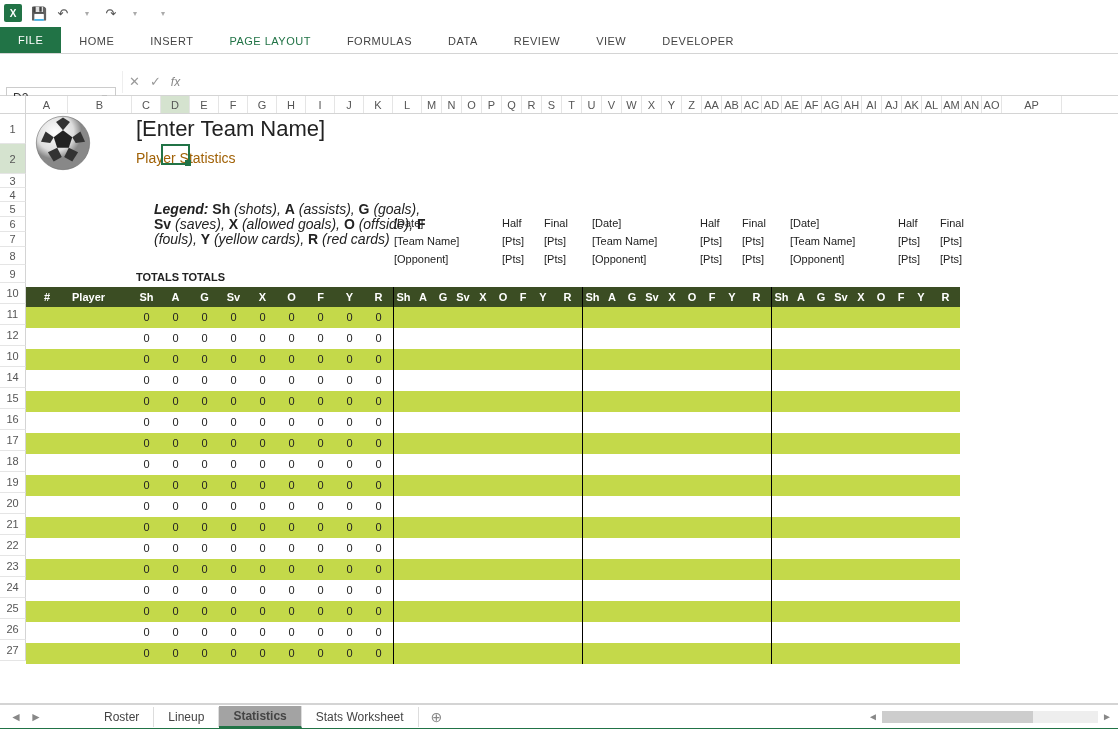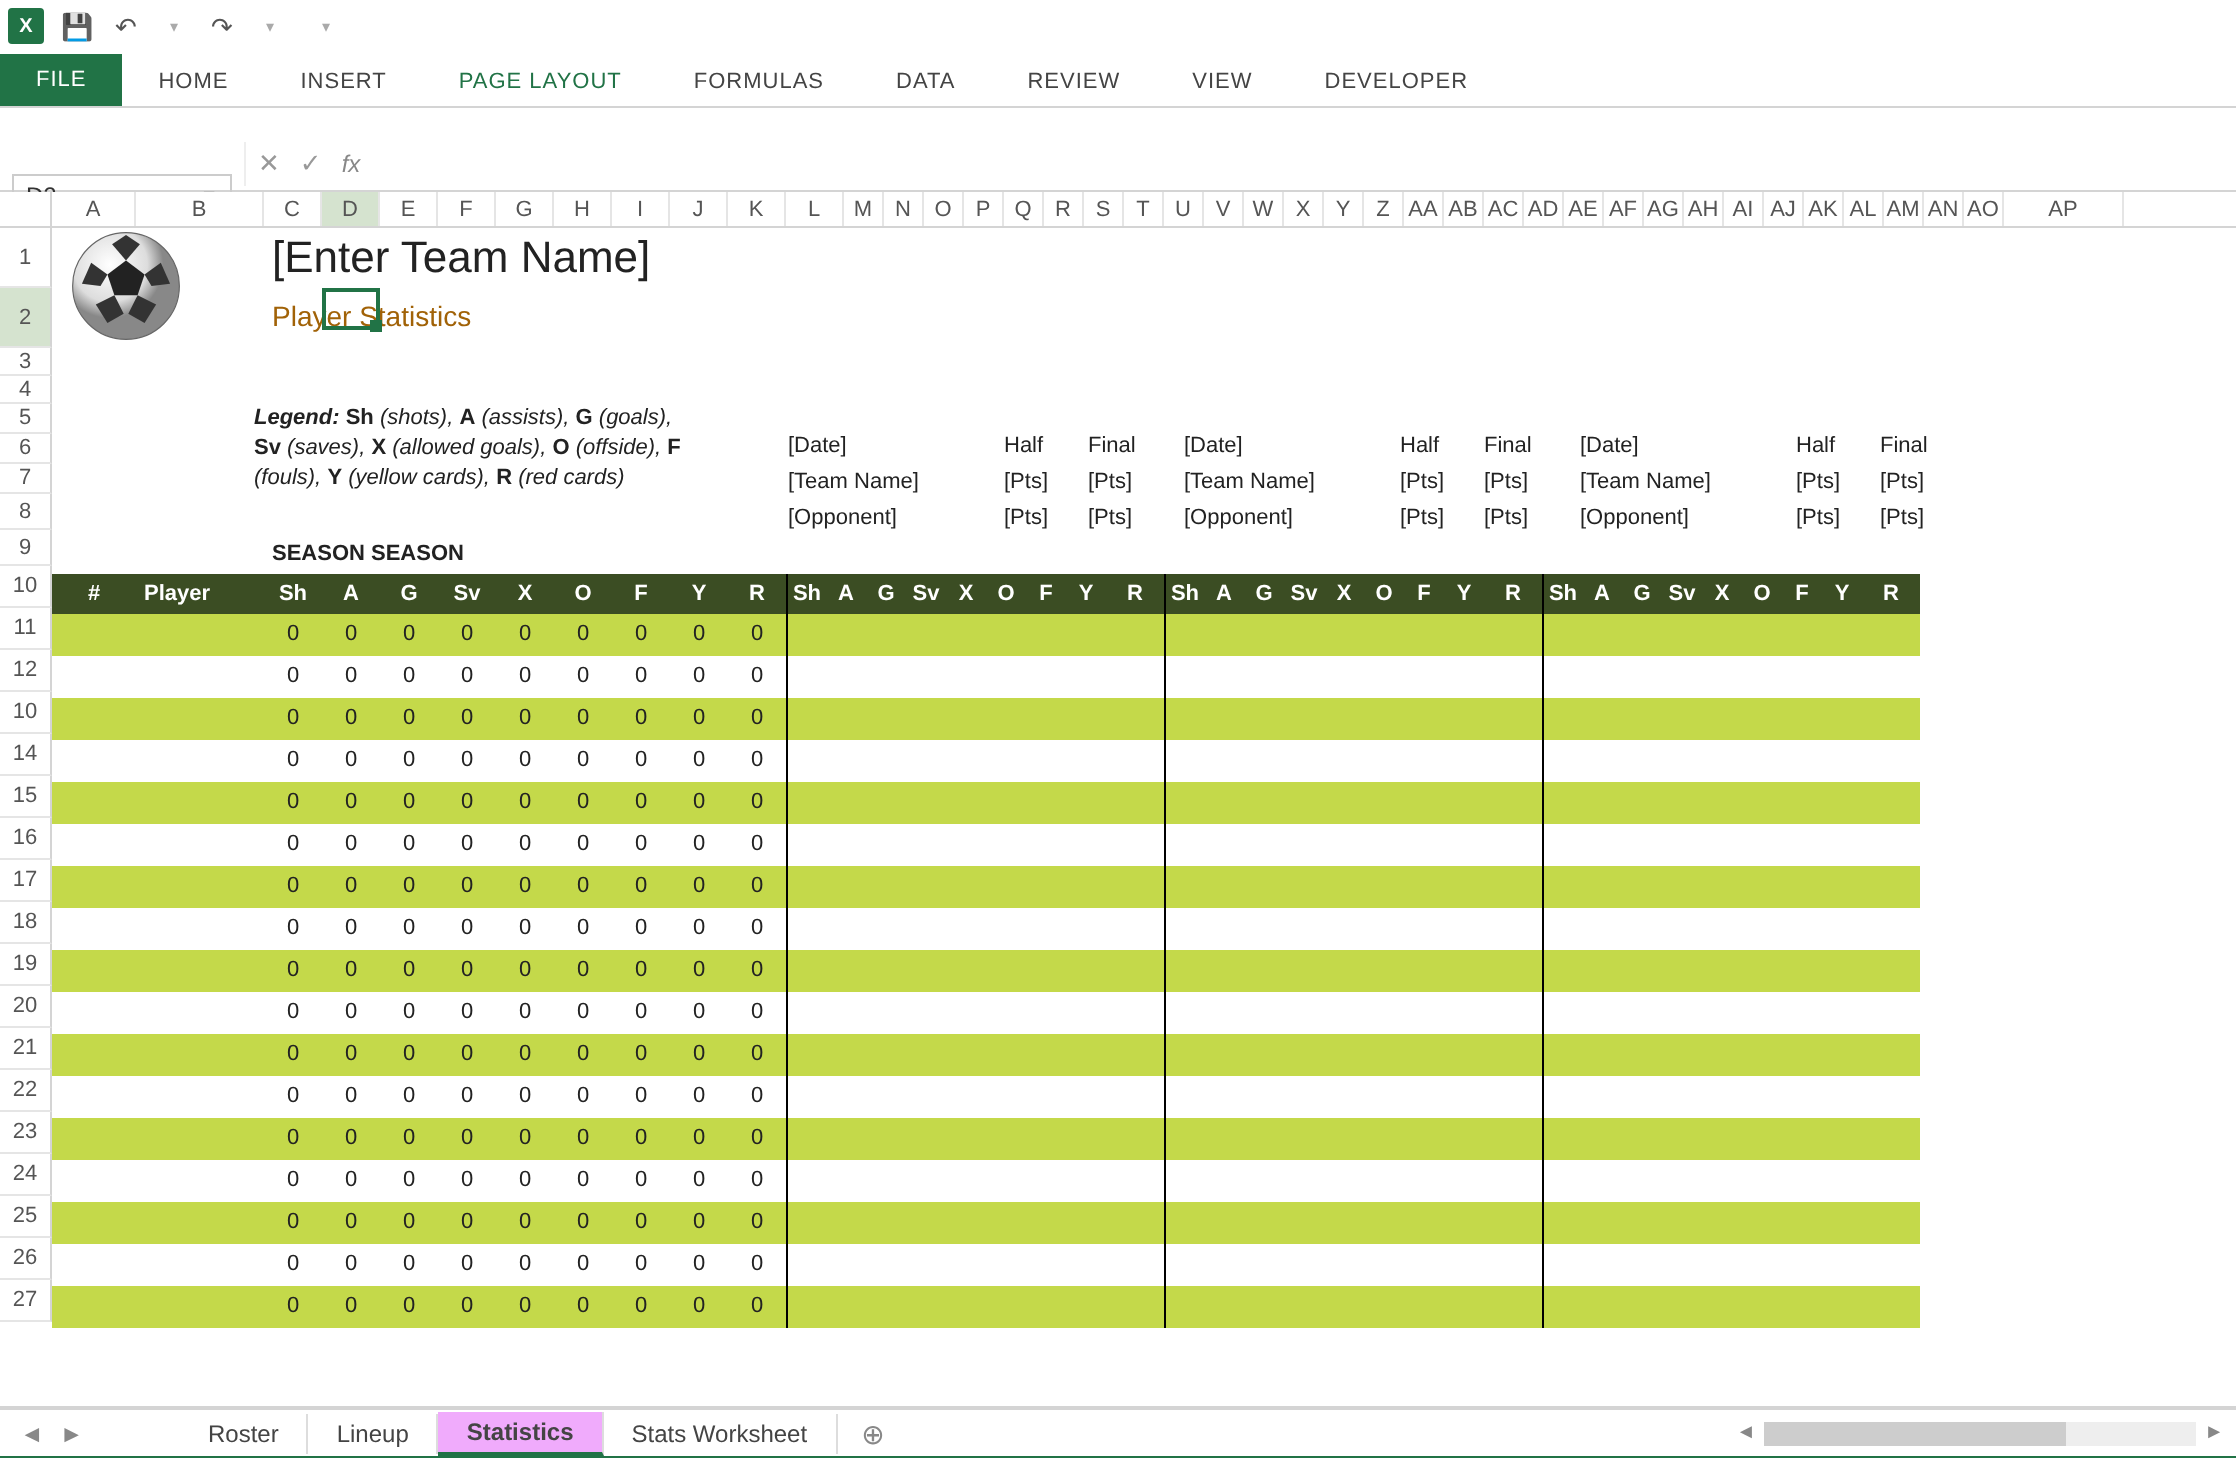--- a/index.html
+++ b/index.html
@@ -41,21 +41,21 @@
 .cells { position: relative; flex: 1; }
 .sheet-content { position: absolute; inset: 0; }
 
 
 .team-title { position: absolute; left: 110px; top: 2px; font-size: 22px; font-weight: 300; color: #222; }
 .subtitle { position: absolute; left: 110px; top: 36px; font-size: 14px; color: #a16207; }
 
 .soccer-ball { position: absolute; left: 8px; top: 0; width: 58px; height: 58px; }
 .soccer-ball svg { width: 100%; height: 100%; }
 
-.legend { position: absolute; left: 101px; top: 88px; font-size: 11px; color: #222; line-height: 15px; font-style: italic; }
+.legend { position: absolute; left: 128px; top: 88px; font-size: 14px; color: #222; line-height: 15px; font-style: italic; }
 .legend b { font-style: normal; }
 .legend .lbl { font-weight: bold; font-style: italic; }
 
 .match-head { position: absolute; top: 100px; font-size: 11px; color: #222; line-height: 18px; }
 .match-head .row { display: flex; }
 .match-head .lab { width: 108px; }
 .match-head .half { width: 42px; }
 .match-head .final { width: 42px; }
 
 .season-totals { position: absolute; left: 110px; top: 157px; font-size: 11px; font-weight: bold; color: #222; }
@@ -72,21 +72,21 @@
 .vline { border-left: 1.5px solid #000; }
 
 
 .active-cell-box { position: absolute; border: 2px solid #217346; pointer-events: none; }
 .active-cell-box .handle { position: absolute; right: -3px; bottom: -3px; width: 6px; height: 6px; background: #217346; }
 
 
 .sheet-tab-bar { height: 24px; display: flex; align-items: center; background: #fff; border-top: 1px solid #d4d4d4; font-size: 12px; }
 .sheet-tab-bar .nav-arrows { width: 90px; display: flex; gap: 8px; padding-left: 10px; color: #888; }
 .sheet-tab-bar .sh-tab { padding: 3px 14px; border-right: 1px solid #ddd; color: #444; cursor: pointer; }
-.sheet-tab-bar .sh-tab.active { font-weight: bold; border-bottom: 2px solid #217346; background: #f0abfc; }
+.sheet-tab-bar .sh-tab.active { font-weight: bold; border-bottom: 2px solid #217346; background: #a3a3a3; }
 .sheet-tab-bar .add-sheet { padding: 0 12px; color: #888; font-size: 14px; }
 .sheet-tab-bar .scroll-track { flex: 1; }
 .sheet-tab-bar .mini-scroll { width: 250px; display: flex; align-items: center; gap: 4px; color: #888; padding-right: 6px; }
 .sheet-tab-bar .mini-scroll .arrow { font-size: 10px; }
 
 
 .status-bar { height: 22px; background: #217346; color: #fff; display: flex; align-items: center; font-size: 11px; padding: 0 10px; justify-content: space-between; }
 
 </style>
 </head>
@@ -291,21 +291,21 @@
                 <div class="final">[Pts]</div>
               </div>
               <div class="row">
                 <div class="lab">[Opponent]</div>
                 <div class="half">[Pts]</div>
                 <div class="final">[Pts]</div>
               </div>
             </div>
           </div>
 
-        <div class="season-totals">SEASON SEASON</div>
+        <div class="season-totals">TOTALS TOTALS</div>
 
         <div class="stats-table" id="stats-table">
             <div style="display:flex;flex-direction:column;">
               <div class="stats-hdr-row">
                 <div class="cell" style="width:42px;text-align:center;">#</div>
                 <div class="cell" style="width:64px;text-align:left;padding-left:4px;">Player</div>
                 <div class="cell wid-stat">Sh</div>
                 <div class="cell wid-stat">A</div>
                 <div class="cell wid-stat">G</div>
                 <div class="cell wid-stat">Sv</div>

